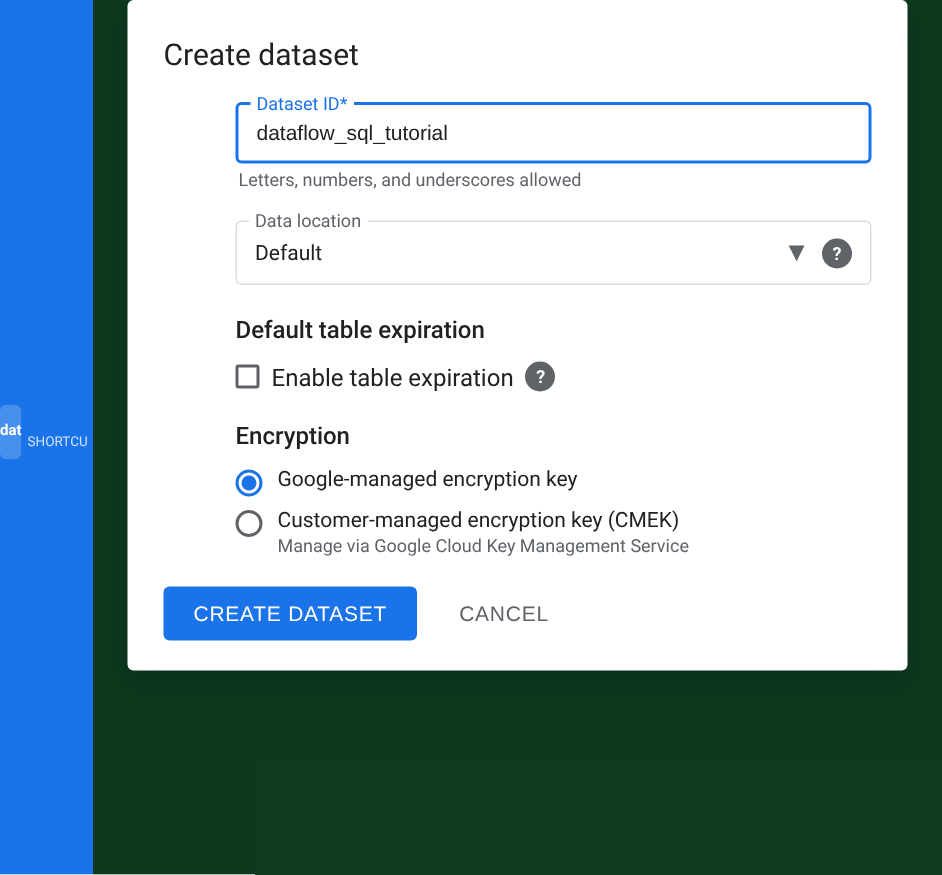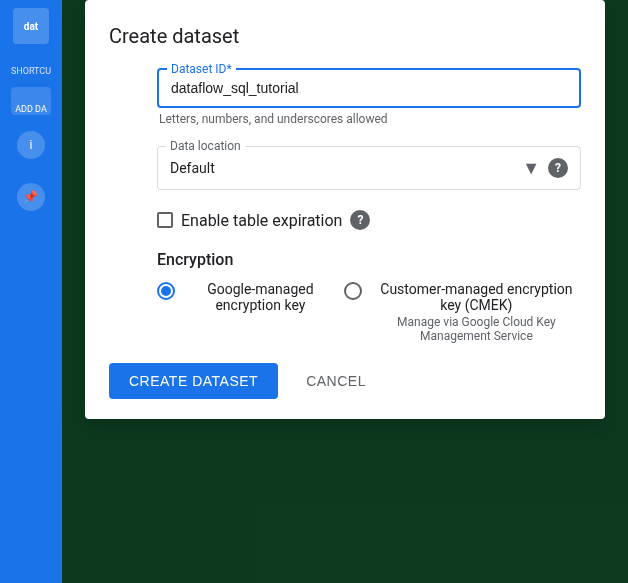--- a/index.html
+++ b/index.html
@@ -22,21 +22,21 @@
       background: #f1f3f4;
       display: flex;
     }
 
     
     .sidebar {
       width: 62px;
       background: #1a73e8;
       height: 100%;
       display: flex;
-      flex-direction: column;
+      flex-direction: row;
       align-items: center;
       padding-top: 8px;
       flex-shrink: 0;
     }
 
     .sidebar-logo {
       width: 36px;
       height: 36px;
       background: rgba(255,255,255,0.2);
       border-radius: 4px;
@@ -270,23 +270,22 @@
       right: 12px;
       top: 50%;
       transform: translateY(-50%);
       font-size: 14px;
       color: #9aa0a6;
     }
 
     
     .radio-group {
       display: flex;
-      flex-direction: row;
+      flex-direction: column;
       gap: 8px;
-      text-align: center;
     }
 
     .radio-row {
       display: flex;
       align-items: flex-start;
       gap: 10px;
     }
 
     .radio-btn {
       width: 18px;
@@ -412,20 +411,21 @@
               <span class="select-value">Default</span>
               <div class="select-icons">
                 <span class="dropdown-arrow">▼</span>
                 <div class="help-circle">?</div>
               </div>
             </div>
           </div>
         </div>
 
         <div class="field-group">
+          <div class="section-heading">Default table expiration</div>
           <div class="checkbox-row">
             <div class="checkbox"></div>
             <span class="checkbox-label">Enable table expiration</span>
             <div class="help-circle" style="background:#5f6368;">?</div>
           </div>
         </div>
 
         <div class="field-group">
           <div class="section-heading">Encryption</div>
           <div class="radio-group">

